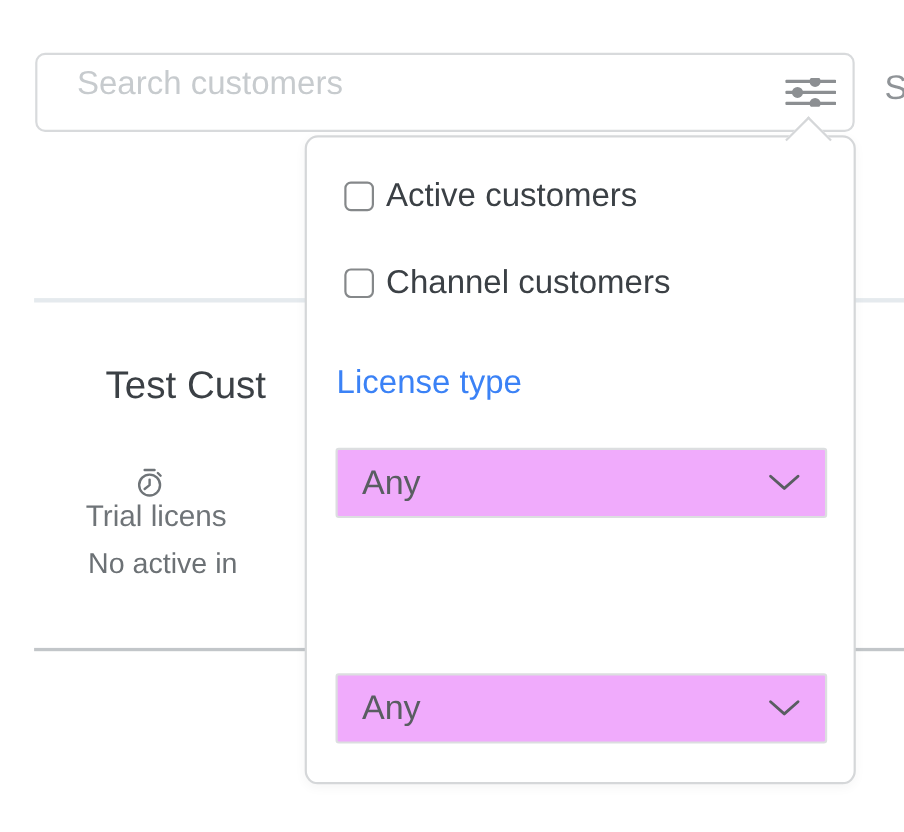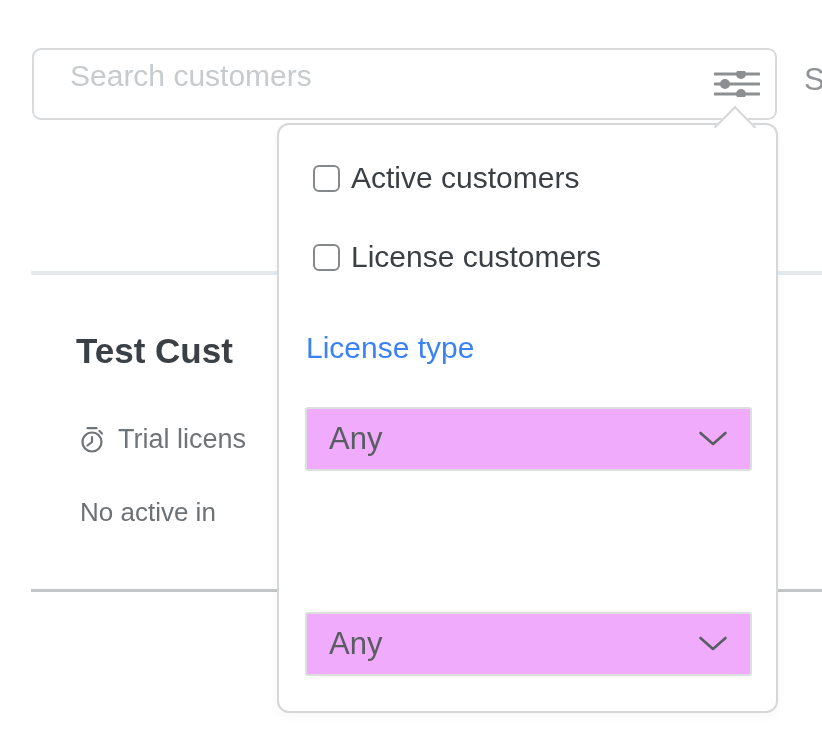--- a/index.html
+++ b/index.html
@@ -33,26 +33,26 @@
   
   .divider-top{
     position:absolute;left:31px;top:271px;width:791px;height:4px;
     background:#e5eaee;z-index:0;
   }
   .divider-bottom{
     position:absolute;left:31px;top:589px;width:791px;height:3px;
     background:#c2c6c9;z-index:0;
   }
   .cust-title{
-    position:absolute;left:76px;top:331px;font-size:35px;font-weight:bold;
+    position:absolute;left:96px;top:331px;font-size:35px;font-weight:normal;
     color:#3b4045;white-space:nowrap;z-index:1;
   }
   .cust-license{
     position:absolute;left:78px;top:424px;display:flex;align-items:center;
-    color:#6f7478;font-size:27px;white-space:nowrap;z-index:1;
+    color:#6f7478;font-size:27px;white-space:nowrap;z-index:1;flex-direction:column;
   }
   .cust-license .lic-icon{margin-right:10px;display:flex;}
   .cust-status{
     position:absolute;left:80px;top:497px;font-size:26px;color:#6c7175;
     white-space:nowrap;z-index:1;
   }
   
   .popover{
     position:absolute;left:277px;top:123px;width:501px;height:590px;
     background:#fff;border:2px solid #d5d7d9;border-radius:12px;
@@ -134,21 +134,21 @@
 <div class="popover-caret"></div>
 <div class="popover">
 
   <label class="chk-row row1">
     <input type="checkbox" class="chk-box" style="">
     <span class="chk-label">Active customers</span>
   </label>
 
   <label class="chk-row row2">
     <input type="checkbox" class="chk-box" style="">
-    <span class="chk-label">License customers</span>
+    <span class="chk-label">Channel customers</span>
   </label>
 
   <div class="section-label lbl1">License type</div>
 
   <div class="select sel1" role="combobox">
     <span class="select-value">Any</span>
     <span class="select-chevron">
       <svg width="30" height="16" viewBox="0 0 30 16" fill="none">
         <path d="M2.5 2 L15 13 L27.5 2" stroke="#595d61" stroke-width="2.6" stroke-linecap="round" stroke-linejoin="round"></path>
       </svg>

